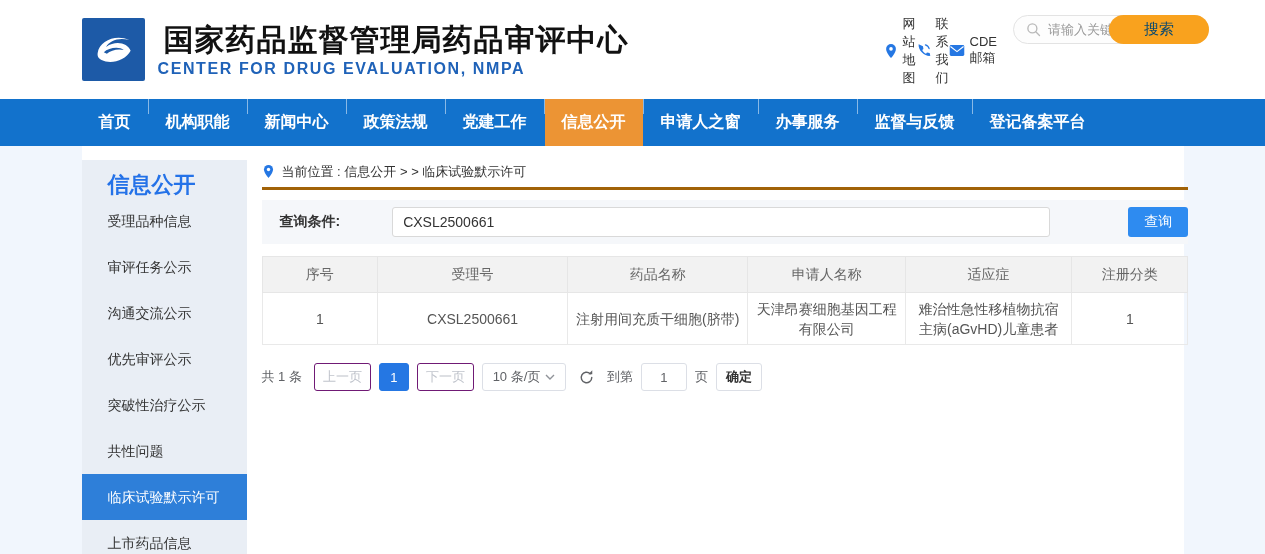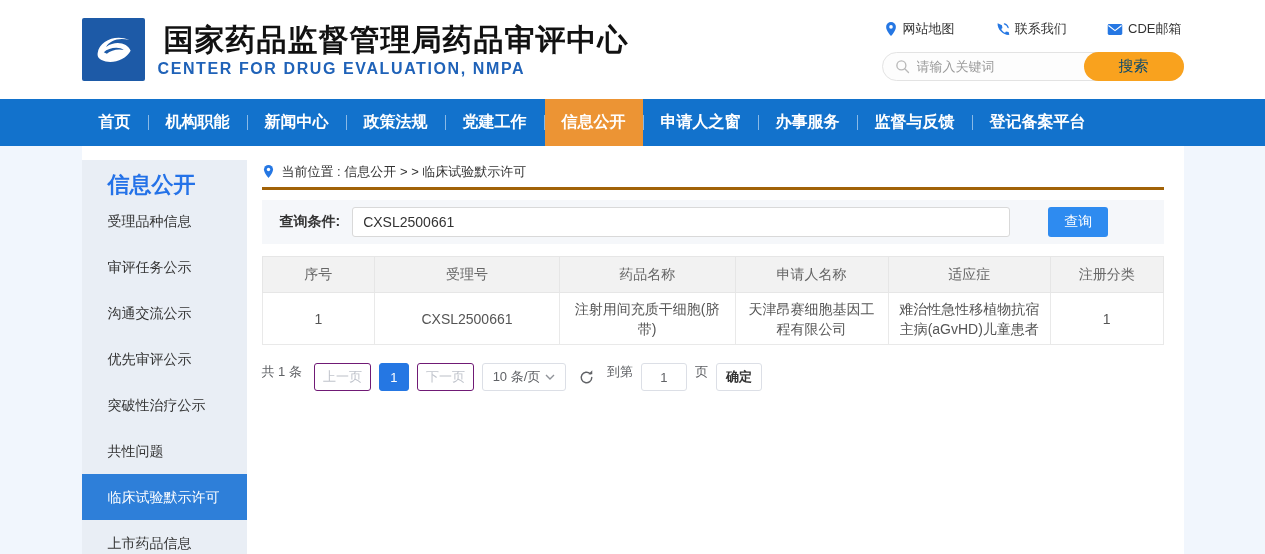--- a/index.html
+++ b/index.html
@@ -6,55 +6,55 @@
   html,body { width:1265px; height:554px; overflow:hidden; }
   body { font-family:"Liberation Sans","DejaVu Sans",sans-serif; background:#f1f6fd; color:#333; }
 
   
   .header { height:99px; background:#fff; }
   .header-inner { width:1102px; margin:0 auto; height:100%; display:flex; align-items:center; justify-content:space-between; }
   .brand { display:flex; align-items:center; gap:13px; }
   .logo { width:63px; height:63px; background:#1d5aa7; border-radius:2px; display:flex; align-items:center; justify-content:center; flex:0 0 auto; }
   .brand-title { font-size:30px; font-weight:bold; color:#111; letter-spacing:1px; line-height:36px;margin-left:6px; }
   .brand-sub { font-size:16px; font-weight:bold; color:#1f62b8; letter-spacing:1.6px; margin-top:2px; }
-  .header-right { width:302px; display:flex; flex-direction:column; gap:14px; padding-top:2px; }
+  .header-right { width:302px; display:flex; flex-direction:row; gap:14px; padding-top:2px; }
   .quick-links { display:flex; justify-content:space-between; align-items:center; padding:0 2px; }
   .quick-link { display:flex; align-items:center; gap:5px; font-size:13px; color:#333; cursor:pointer; }
   .searchbox { position:relative; height:29px; border:1px solid #e3e3e3; border-radius:15px; background:#fdfdfd; display:flex; align-items:center; padding-left:12px; }
   .searchbox input { border:0; outline:0; background:transparent; font-size:13px; color:#4d7c0f; width:160px; margin-left:7px; font-family:inherit; }
   .searchbox input::placeholder { color:#9a9a9a; }
   .search-btn { position:absolute; right:-1px; top:-1px; height:29px; width:100px; border:0; border-radius:15px; background:#f9a21e; color:#0c4a6e; font-size:15px; cursor:pointer; font-family:inherit; }
 
   
   .nav { height:47px; background:#1272cc; }
-  .nav-inner { width:1102px; margin:0 auto; display:flex; align-items:center; height:100%; }
+  .nav-inner { width:1102px; margin:0 auto; display:flex; align-items:flex-start; height:100%; }
   .nav-item { display:flex; align-items:center; height:47px; padding:0 17px; color:#fff; font-size:16px; font-weight:bold; cursor:pointer; white-space:nowrap; }
   .nav-item.active { background:#ec9434; }
   .nav-sep { width:1px; height:15px; background:rgba(255,255,255,.5); flex:0 0 auto; }
 
   
   .main { width:1102px; margin:0 auto; background:#fff; height:408px; padding-top:14px; display:flex; }
   .sidebar { width:165px; background:#e9eef5; flex:0 0 auto; }
   .side-title { padding:12px 0 0 26px; font-size:22px; font-weight:bold; color:#2472e8; line-height:26px; height:38px; }
   .side-item { height:46px; line-height:46px; padding-left:26px; font-size:14px; color:#333; cursor:pointer; white-space:nowrap; }
   .side-item.active { background:#2e7fd9; color:#fff; }
 
   .content { flex:1; padding:0 20px 0 15px; }
   .breadcrumb { display:flex; align-items:center; gap:7px; height:30px; font-size:13px; color:#333; border-bottom:3px solid #a16207; padding-bottom:4px; }
 
-  .query-bar { margin-top:10px; background:#f5f7fa; height:44px; display:flex; align-items:center; }
+  .query-bar { margin-top:10px; background:#f5f7fa; height:44px; display:flex; align-items:center;gap:40px; }
   .query-label { margin-left:18px; font-size:14px; font-weight:bold; color:#333; white-space:nowrap; }
   .query-input { margin-left:12px; width:658px; height:30px; border:1px solid #d9d9d9; border-radius:3px; padding:0 10px; font-size:14px; color:#333; outline:0; background:#fff; font-family:inherit; }
   .query-btn { margin-left:38px; width:60px; height:30px; background:#2e8bf0; border:0; border-radius:3px; color:#fff; font-size:14px; cursor:pointer; font-family:inherit; }
 
   table.results { width:100%; border-collapse:collapse; margin-top:12px; table-layout:fixed; }
   .results th { background:#f2f2f2; border:1px solid #e6e6e6; height:36px; font-size:14px; font-weight:normal; color:#666; text-align:center;margin-left:28px; }
   .results td { border:1px solid #e9e9e9; height:52px; font-size:14px; color:#555; text-align:center; padding:4px 8px; line-height:20px; }
 
-  .pager { margin-top:18px; display:flex; gap:8px; font-size:13px; color:#606266; }
+  .pager { margin-top:18px; display:flex; align-items:center; gap:8px; font-size:13px; color:#606266; }
   .pager .total { margin-right:4px; white-space:nowrap; }
   .pg-btn { height:28px; min-width:56px; padding:0 8px; background:#fff; border:1px solid #701a75; border-radius:3px; color:#c0c4cc; font-size:13px; display:flex; align-items:center; justify-content:center; cursor:default; font-family:inherit; }
   .pg-num { height:28px; width:30px; background:#2577e3; border:1px solid #2577e3; border-radius:3px; color:#fff; font-size:13px; display:flex; align-items:center; justify-content:center; cursor:pointer; }
   .pg-size { height:28px; width:84px; border:1px solid #dcdfe6; border-radius:3px; background:#fff; display:flex; align-items:center; justify-content:center; gap:5px; color:#606266; cursor:pointer; }
   .pg-refresh { margin:0 4px; display:flex; align-items:center; cursor:pointer; }
   .pg-goto-input { width:46px; height:28px; border:1px solid #dcdfe6; border-radius:3px; text-align:center; font-size:13px; color:#606266; outline:0; font-family:inherit; }
   .pg-confirm { height:28px; width:46px; background:#fff; border:1px solid #dcdfe6; border-radius:3px; color:#333; font-size:13px; font-weight:bold; cursor:pointer; font-family:Liberation Serif, serif; }
   .icon { flex:0 0 auto; display:inline-flex; }
 </style>
 </head>

